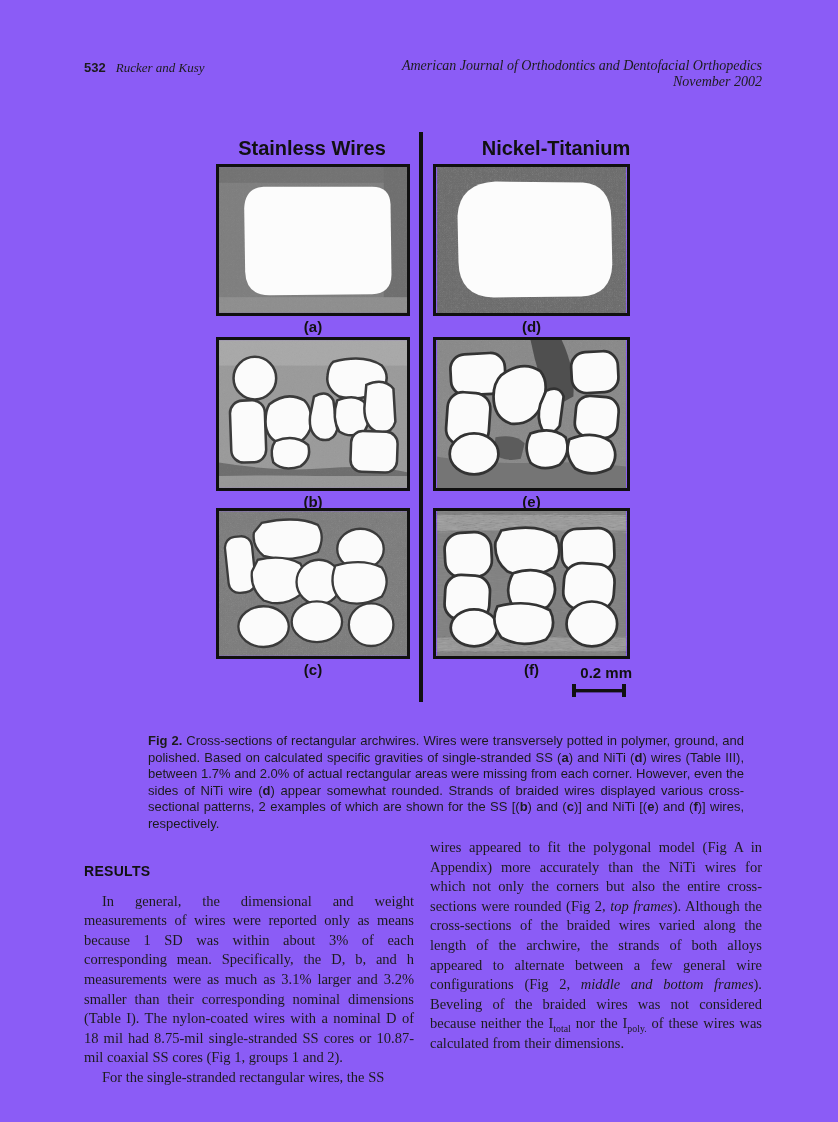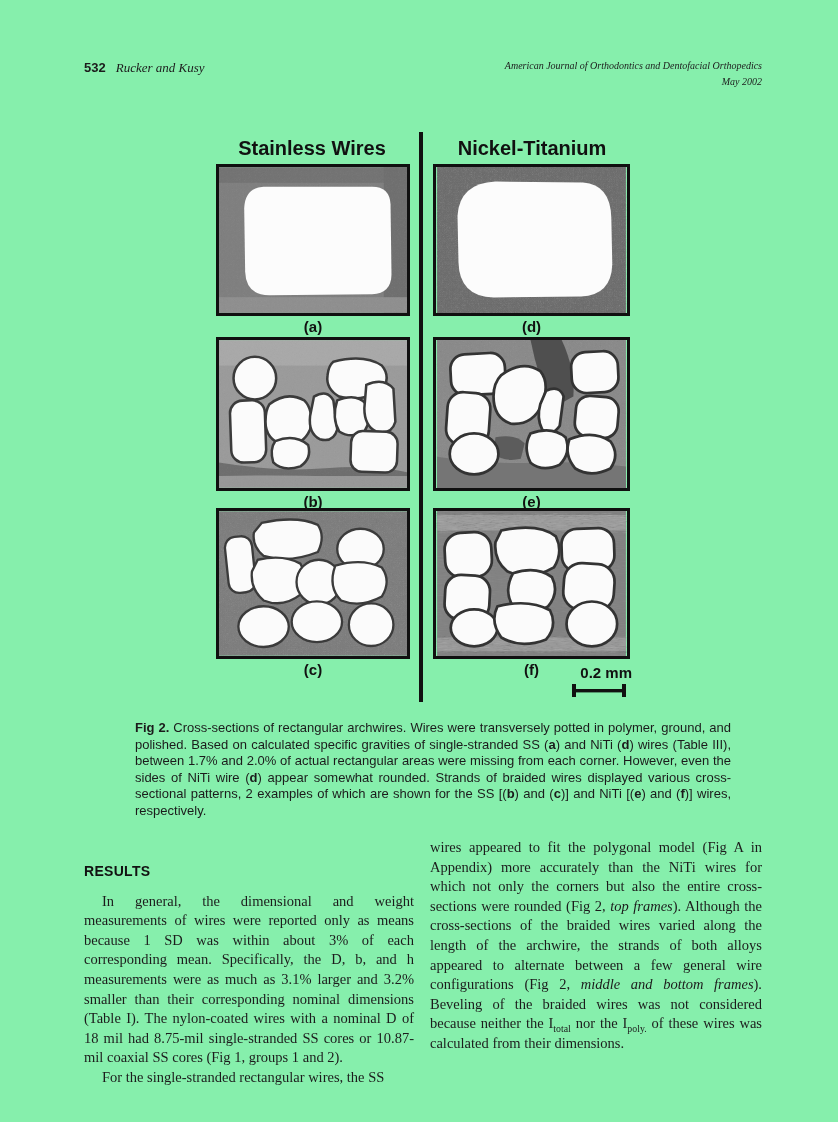--- a/index.html
+++ b/index.html
@@ -1,51 +1,51 @@
 <!DOCTYPE html>
 <html><head>
 <meta charset="utf-8">
 <style>
   html,body{margin:0;padding:0;background:#e8e8e8;}
   .page{
     position:relative;
     width:838px;height:1122px;
     margin:0 auto;
-    background:#86efac;
+    background:#8b5cf6;
     font-family:"Liberation Serif", serif;
     color:#1c1c1c;
     overflow:hidden;
   }
   
   .hdr-left{position:absolute;left:84px;top:60px;font-size:13px;white-space:nowrap;}
   .pgnum{font-family:"Liberation Sans",sans-serif;font-weight:bold;margin-right:10px;}
   .authors{font-style:italic;}
-  .hdr-right{position:absolute;right:76px;top:58px;text-align:right;font-style:italic;font-size:10px;line-height:16px;}
+  .hdr-right{position:absolute;right:76px;top:58px;text-align:right;font-style:italic;font-size:14px;line-height:16px;}
   
   .col-head{
     position:absolute;top:137px;width:200px;text-align:center;
     font-family:"Liberation Sans",sans-serif;font-weight:bold;font-size:20px;color:#111;
   }
   .col-head.lft{left:212px;}
-  .col-head.rgt{left:432px;}
+  .col-head.rgt{left:456px;}
   .divider{position:absolute;left:419px;top:132px;width:4px;height:570px;background:#111;}
   .panel{position:absolute;margin:0;}
   .panel .frame{border:3px solid #101010;line-height:0;}
   .panel figcaption{
     text-align:center;font-family:"Liberation Sans",sans-serif;
     font-weight:bold;font-size:15px;margin-top:2px;color:#111;
   }
   .scalebar{position:absolute;left:566px;top:664px;width:66px;text-align:right;
     font-family:"Liberation Sans",sans-serif;font-weight:bold;font-size:15px;color:#111;}
   .scalebar svg{display:block;margin:3px auto 0 auto;}
   
   .caption{
     position:absolute;left:135px;top:720px;width:596px;
     font-family:"Liberation Sans",sans-serif;font-size:13px;line-height:16.6px;
-    text-align:justify;margin:0;color:#1b1b1b;
+    text-align:justify;margin:13px;color:#1b1b1b;
   }
   
   .colblk{position:absolute;top:838px;font-size:14.5px;line-height:19.6px;text-align:justify;}
   .colblk.lft{left:84px;width:330px;margin-top:24px;}
   .colblk.rgt{left:430px;width:332px;}
   .colblk h2{
     font-family:"Liberation Sans",sans-serif;font-size:14px;font-weight:bold;
     margin:0 0 10px 0;letter-spacing:.3px;color:#111;
   }
   .para{margin:0;}
@@ -57,21 +57,21 @@
 </head>
 <body>
 
 <div class="page">
 
   <div class="hdr-left">
     <span class="pgnum">532</span><span class="authors">Rucker and Kusy</span>
   </div>
   <div class="hdr-right">
     <div>American Journal of Orthodontics and Dentofacial Orthopedics</div>
-    <div>May 2002</div>
+    <div>November 2002</div>
   </div>
 
   <div class="col-head lft">Stainless Wires</div>
   <div class="col-head rgt">Nickel-Titanium</div>
   <div class="divider"></div>
 
   <figure class="panel" style="left:216px;top:164px;width:194px;">
     <div class="frame">
       <svg width="188" height="146" viewBox="0 0 194 150">
         <defs>

